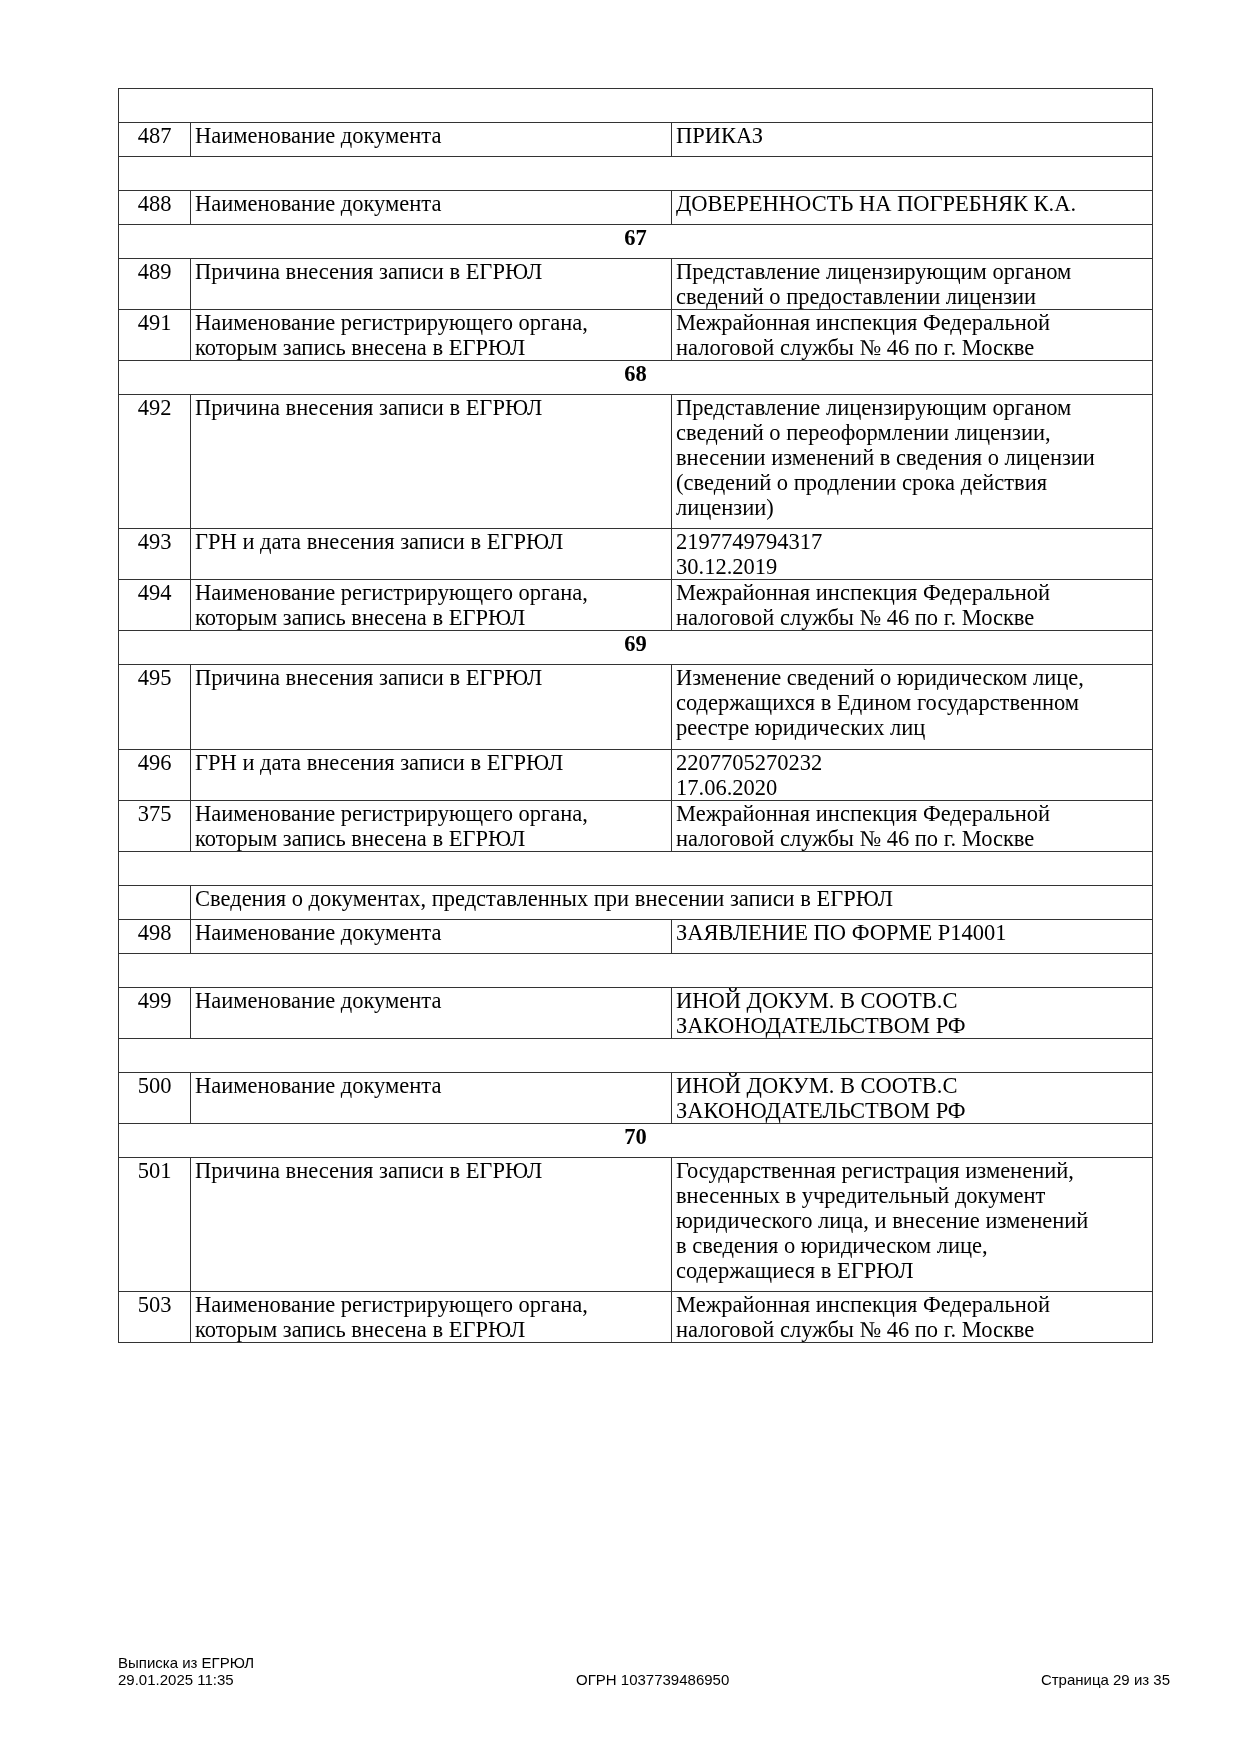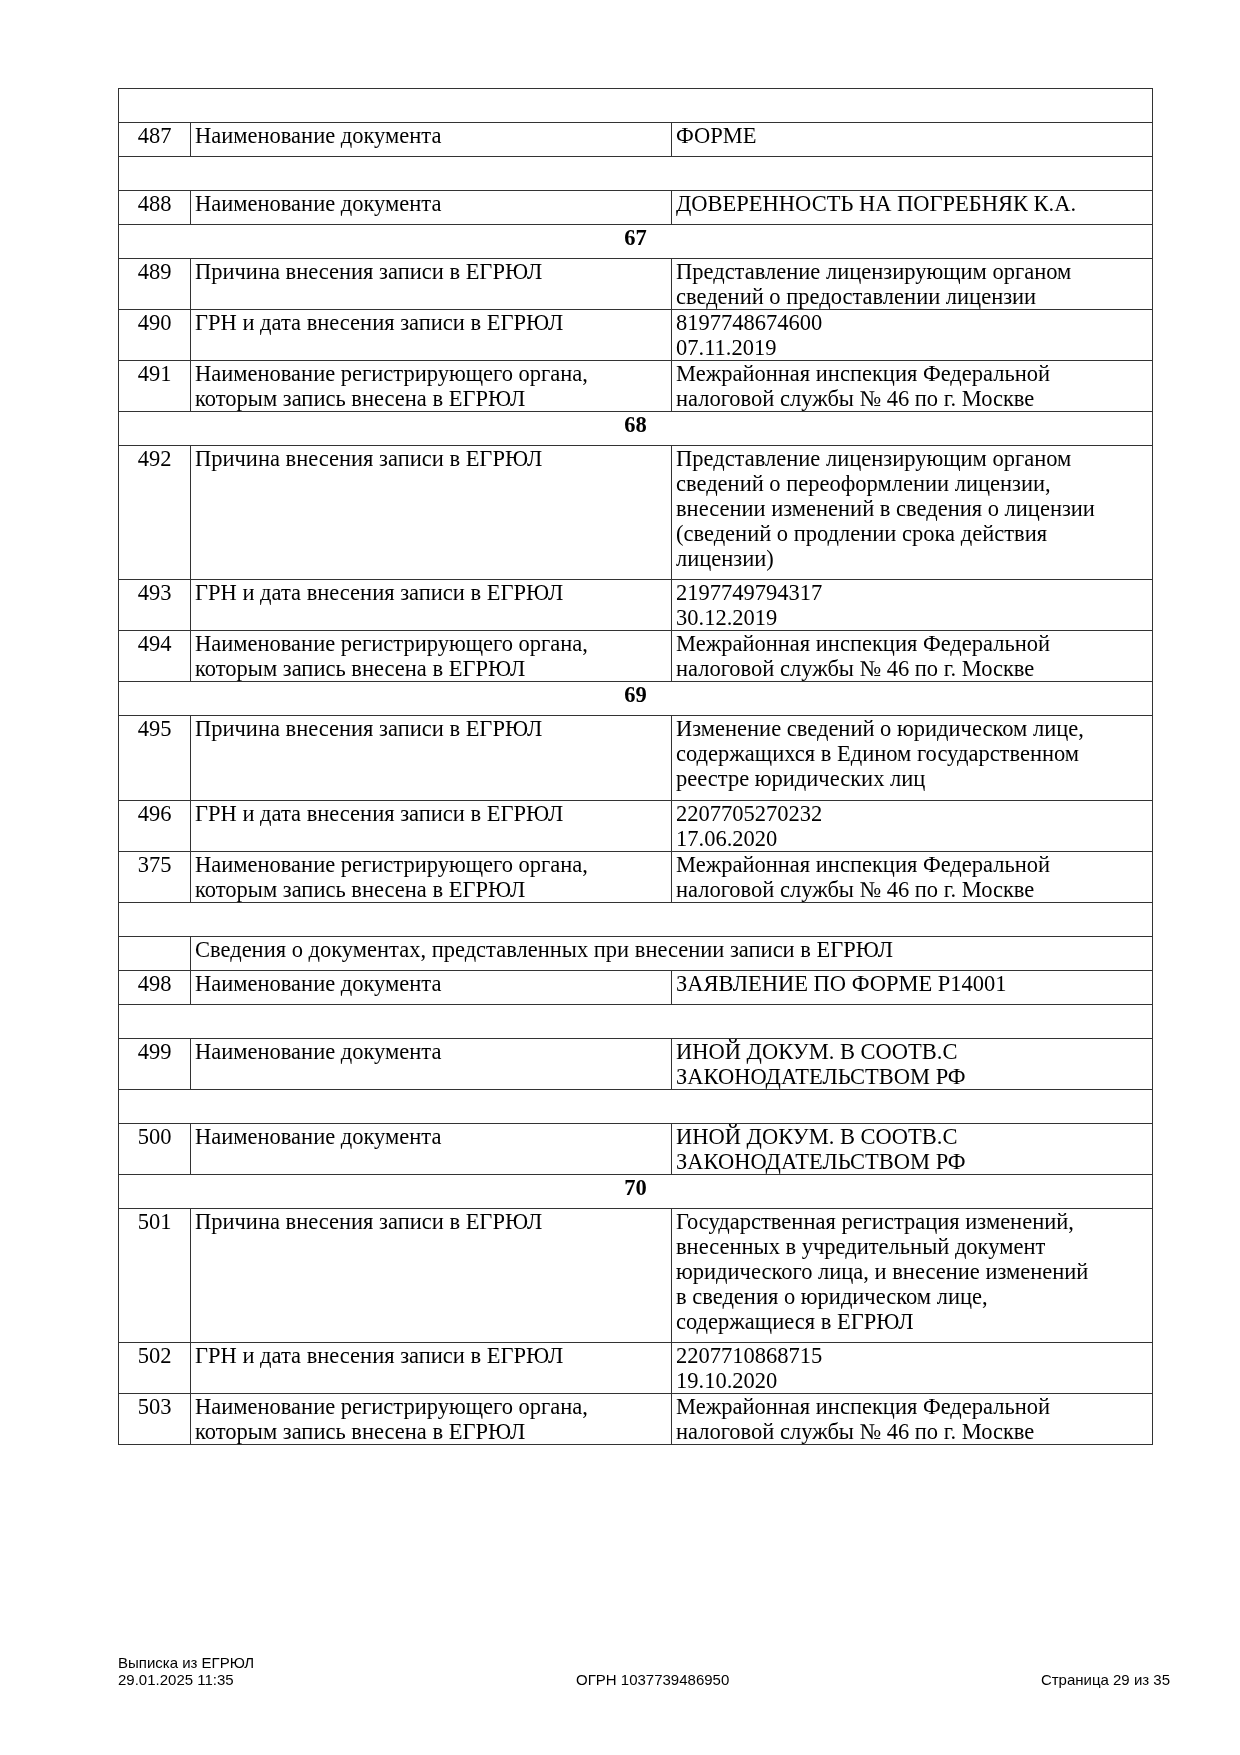--- a/index.html
+++ b/index.html
@@ -33,21 +33,21 @@
   <tbody id="egrul-body">
       <tr class="h34">
         <td colspan="3"></td>
       </tr>
       <tr class="h34">
         <td class="num">487</td>
         <td class="lbl val">
           <div>Наименование документа</div>
         </td>
         <td class="val">
-          <div>ФОРМЕ</div>
+          <div>ПРИКАЗ</div>
         </td>
       </tr>
       <tr class="h34">
         <td colspan="3"></td>
       </tr>
       <tr class="h34">
         <td class="num">488</td>
         <td class="lbl val">
           <div>Наименование документа</div>
         </td>
@@ -59,30 +59,20 @@
         <td class="section" colspan="3">67</td>
       </tr>
       <tr class="h59">
         <td class="num">489</td>
         <td class="lbl val">
           <div>Причина внесения записи в ЕГРЮЛ</div>
         </td>
         <td class="val">
           <div>Представление лицензирующим органом
 сведений о предоставлении лицензии</div>
-        </td>
-      </tr>
-      <tr class="h59">
-        <td class="num">490</td>
-        <td class="lbl val">
-          <div>ГРН и дата внесения записи в ЕГРЮЛ</div>
-        </td>
-        <td class="val">
-          <div>8197748674600
-07.11.2019</div>
         </td>
       </tr>
       <tr class="h59">
         <td class="num">491</td>
         <td class="lbl val">
           <div>Наименование регистрирующего органа,
 которым запись внесена в ЕГРЮЛ</div>
         </td>
         <td class="val">
           <div>Межрайонная инспекция Федеральной
@@ -210,30 +200,20 @@
         <td class="num">501</td>
         <td class="lbl val">
           <div>Причина внесения записи в ЕГРЮЛ</div>
         </td>
         <td class="val">
           <div>Государственная регистрация изменений,
 внесенных в учредительный документ
 юридического лица, и внесение изменений
 в сведения о юридическом лице,
 содержащиеся в ЕГРЮЛ</div>
-        </td>
-      </tr>
-      <tr class="h59">
-        <td class="num">502</td>
-        <td class="lbl val">
-          <div>ГРН и дата внесения записи в ЕГРЮЛ</div>
-        </td>
-        <td class="val">
-          <div>2207710868715
-19.10.2020</div>
         </td>
       </tr>
       <tr class="h59">
         <td class="num">503</td>
         <td class="lbl val">
           <div>Наименование регистрирующего органа,
 которым запись внесена в ЕГРЮЛ</div>
         </td>
         <td class="val">
           <div>Межрайонная инспекция Федеральной

